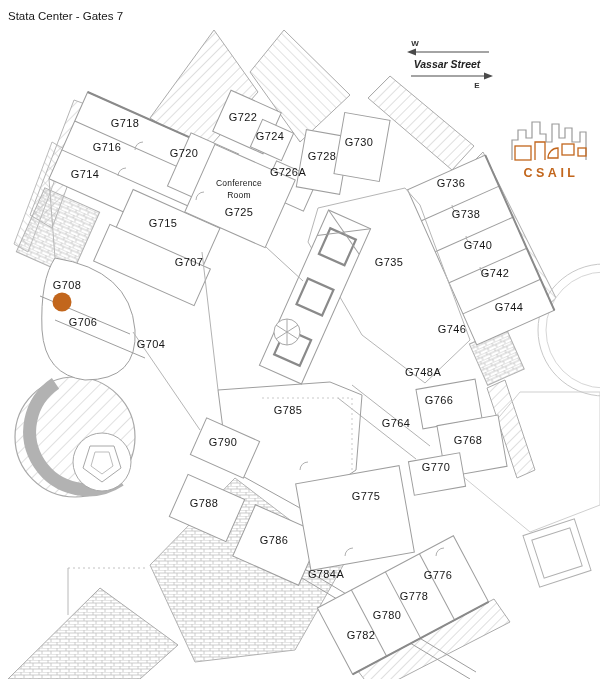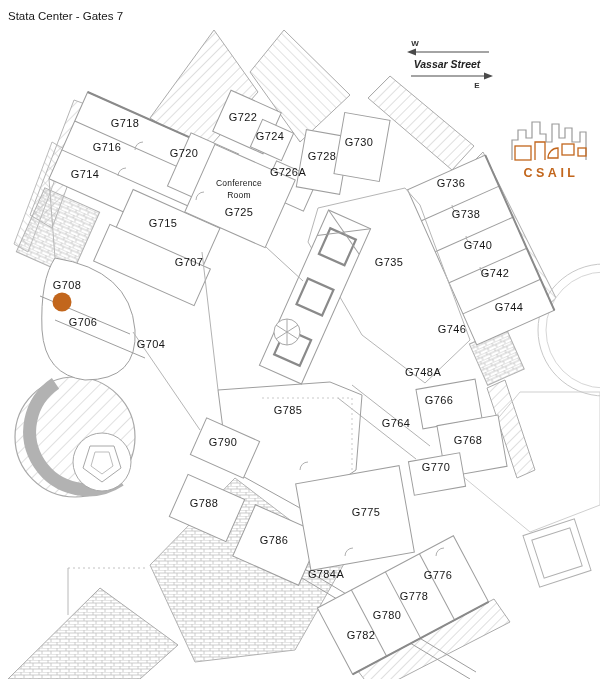--- a/index.html
+++ b/index.html
@@ -205,21 +205,21 @@
       <div class="room-label" style="left: 107px; top: 344px; margin-left: 44px;">G704</div>
       <div class="room-label" style="left: 423px; top: 372px;">G748A</div>
       <div class="room-label" style="left: 439px; top: 400px;">G766</div>
       <div class="room-label" style="left: 396px; top: 423px;">G764</div>
       <div class="room-label" style="left: 468px; top: 440px;">G768</div>
       <div class="room-label" style="left: 436px; top: 467px;">G770</div>
       <div class="room-label" style="left: 288px; top: 410px;">G785</div>
       <div class="room-label" style="left: 223px; top: 442px;">G790</div>
       <div class="room-label" style="left: 204px; top: 503px;">G788</div>
       <div class="room-label" style="left: 274px; top: 540px;">G786</div>
-      <div class="room-label" style="left: 349px; top: 512px; padding-left: 34px;">G775</div>
+      <div class="room-label" style="left: 349px; top: 496px; padding-left: 34px;">G775</div>
       <div class="room-label" style="left: 326px; top: 574px;">G784A</div>
       <div class="room-label" style="left: 438px; top: 575px;">G776</div>
       <div class="room-label" style="left: 414px; top: 596px;">G778</div>
       <div class="room-label" style="left: 387px; top: 615px;">G780</div>
       <div class="room-label" style="left: 361px; top: 635px;">G782</div>
     </div>
 
   <div id="marker" title="G708" style="left: 62px; top: 302px;"></div>
 
   <div class="header">

